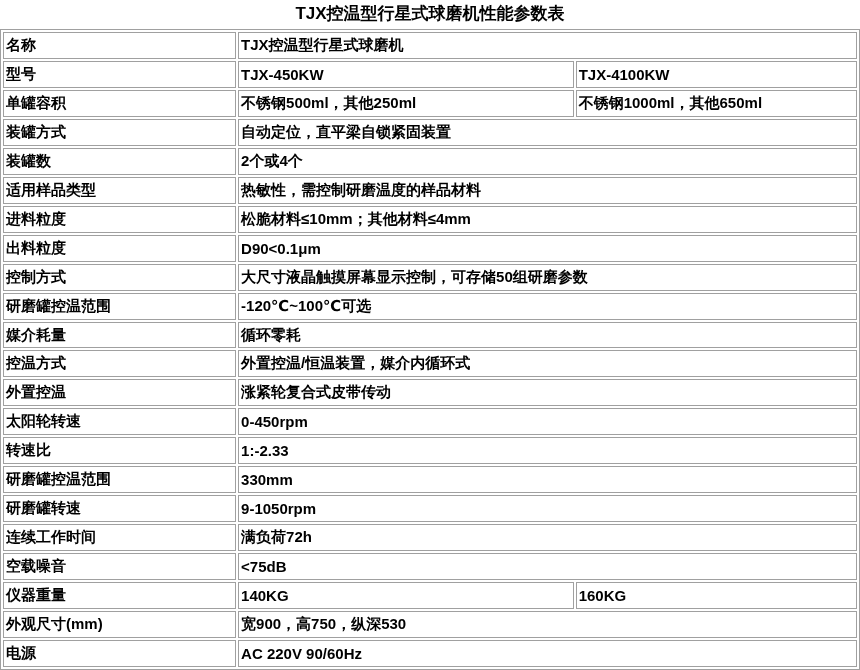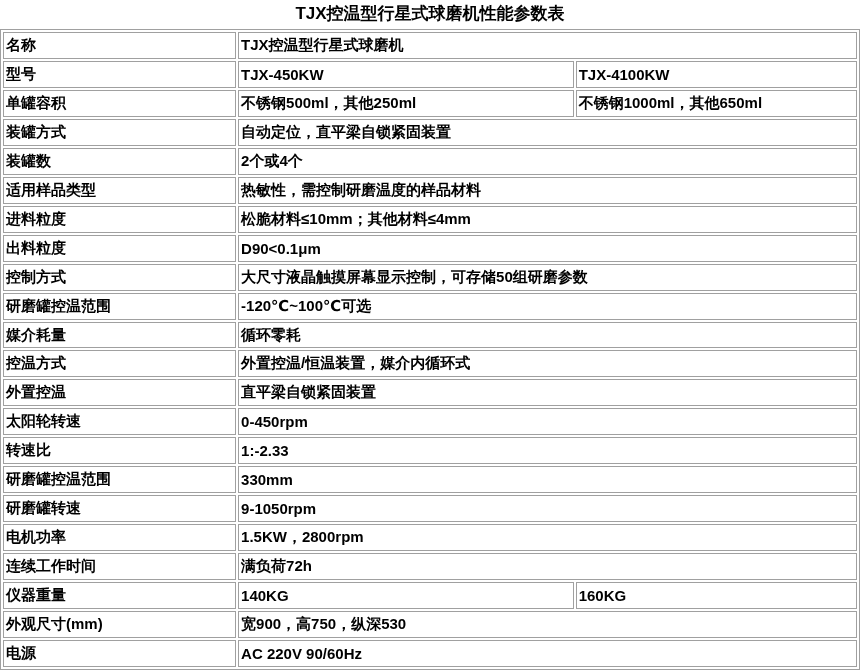--- a/index.html
+++ b/index.html
@@ -114,45 +114,45 @@
         <tr>
           <td>媒介耗量</td>
           <td colspan="2">循环零耗</td>
         </tr>
         <tr>
           <td>控温方式</td>
           <td colspan="2">外置控温/恒温装置，媒介内循环式</td>
         </tr>
         <tr>
           <td>外置控温</td>
-          <td colspan="2">直平梁自锁紧固装置</td>
+          <td colspan="2">涨紧轮复合式皮带传动</td>
         </tr>
         <tr>
           <td>太阳轮转速</td>
           <td colspan="2">0-450rpm</td>
         </tr>
         <tr>
           <td>转速比</td>
           <td colspan="2">1:-2.33</td>
         </tr>
         <tr>
           <td>研磨罐控温范围</td>
           <td colspan="2">330mm</td>
         </tr>
         <tr>
           <td>研磨罐转速</td>
           <td colspan="2">9-1050rpm</td>
         </tr>
         <tr>
-          <td>电机功率</td>
-          <td colspan="2">1.5KW，2800rpm</td>
+          <td>连续工作时间</td>
+          <td colspan="2">满负荷72h</td>
         </tr>
         <tr>
-          <td>连续工作时间</td>
-          <td colspan="2">满负荷72h</td>
+          <td>空载噪音</td>
+          <td colspan="2">&lt;75dB</td>
         </tr>
         <tr>
           <td>仪器重量</td>
           <td>140KG</td>
           <td>160KG</td>
         </tr>
         <tr>
           <td>外观尺寸(mm)</td>
           <td colspan="2">宽900，高750，纵深530</td>
         </tr>

